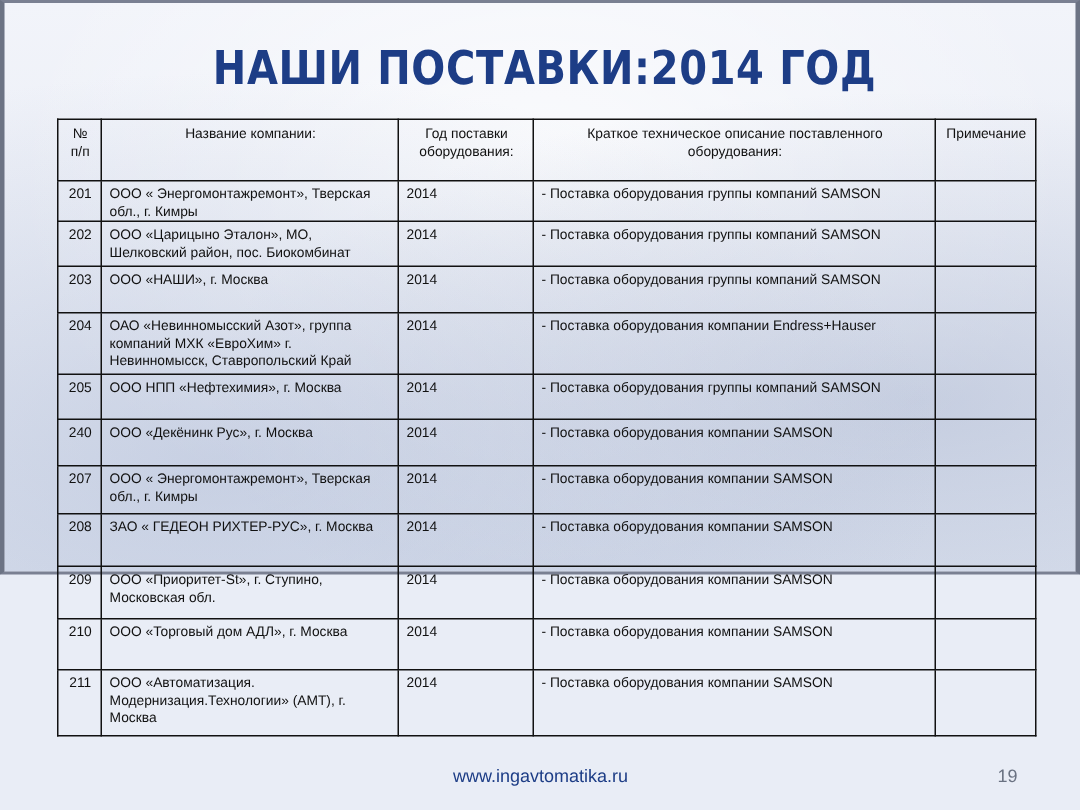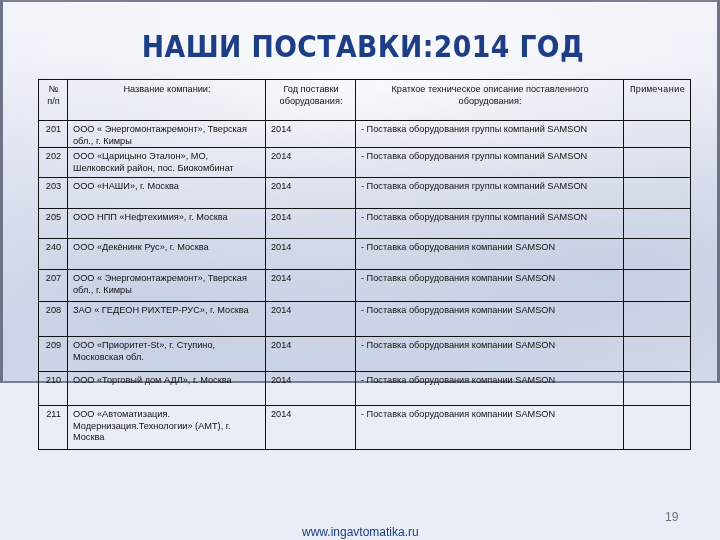--- a/index.html
+++ b/index.html
@@ -35,25 +35,25 @@
   table.supplies td, table.supplies th {
     border:1px solid #111;
     vertical-align:top;
     font-size:9.2px; line-height:11.5px; color:#111;
     font-weight:normal;
     padding:3px 4px 0 5px;
     overflow:hidden;
     margin-top:28px;
   }
   table.supplies th { text-align:center; padding-top:4px; }
-  th.c-note { text-align:left; padding-left:2px;font-family:Liberation Mono, monospace; }
+  th.c-note { text-align:left; padding-left:2px; }
   td.c-no { text-align:center; padding-left:4px; }
   td.c-year { text-align:left; }
   .footer-url {
-    position:absolute; left:299px; top:523px;
+    position:absolute; left:299px; top:508px;
     font-size:12px; color:#1d3d86;
   }
   .page-num {
     position:absolute; left:662px; top:508px;
     font-size:12px; color:#6a7282;
   }
 </style>
 </head>
 <body>
 
@@ -90,20 +90,27 @@
         <td>ООО «Царицыно Эталон», МО, Шелковский район, пос. Биокомбинат</td>
         <td class="c-year">2014</td>
         <td>- Поставка оборудования группы компаний SAMSON</td>
         <td></td>
       </tr>
       <tr style="height:31px">
         <td class="c-no">203</td>
         <td>ООО «НАШИ», г. Москва</td>
         <td class="c-year">2014</td>
         <td>- Поставка оборудования группы компаний SAMSON</td>
+        <td></td>
+      </tr>
+      <tr style="height:41px">
+        <td class="c-no">204</td>
+        <td>ОАО «Невинномысский Азот», группа компаний МХК «ЕвроХим» г. Невинномысск, Ставропольский Край</td>
+        <td class="c-year">2014</td>
+        <td>- Поставка оборудования компании Endress+Hauser</td>
         <td></td>
       </tr>
       <tr style="height:30px">
         <td class="c-no">205</td>
         <td>ООО НПП «Нефтехимия», г. Москва</td>
         <td class="c-year">2014</td>
         <td>- Поставка оборудования группы компаний SAMSON</td>
         <td></td>
       </tr>
       <tr style="height:31px">

